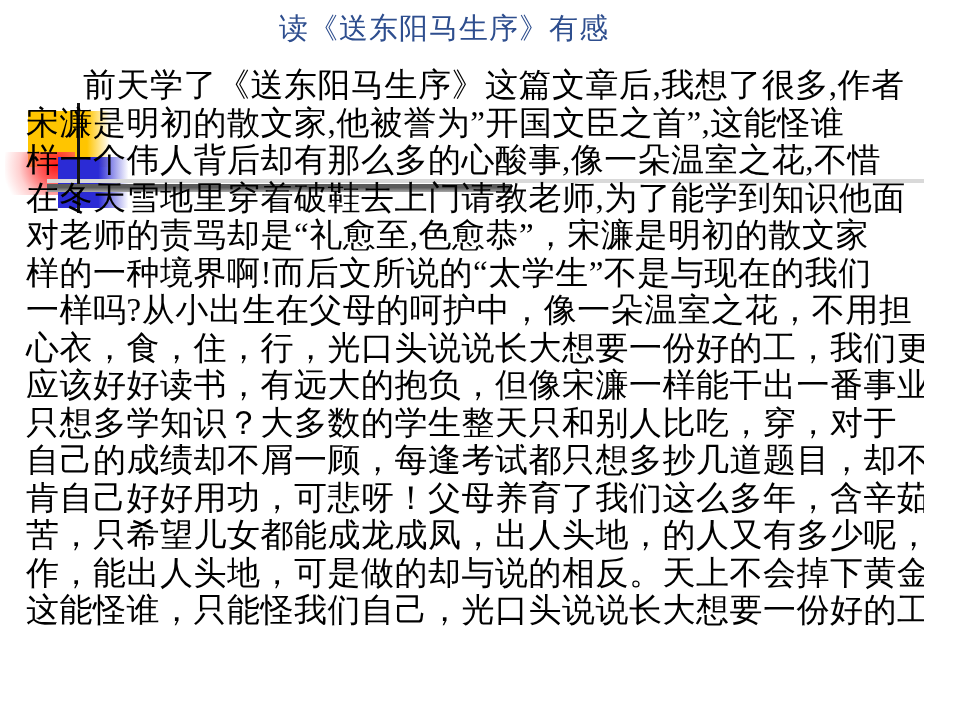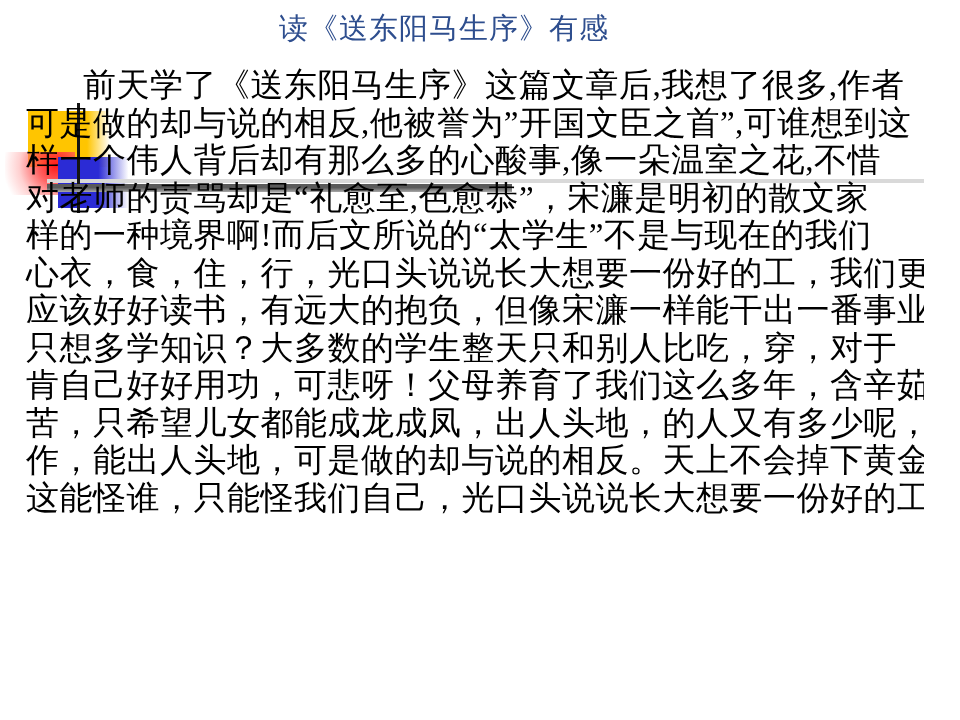--- a/index.html
+++ b/index.html
@@ -92,26 +92,29 @@
   <div class="deco sq-red"></div>
   <div class="deco sq-blue"></div>
   <div class="deco vline"></div>
   <div class="deco hline-light"></div>
   <div class="deco hline-dark"></div>
 
   <h1 class="title">读《送东阳马生序》有感</h1>
 
   <div class="essay">
     <div class="line first">前天学了《送东阳马生序》这篇文章后,我想了很多,作者</div>
-    <div class="line">可是做的却与说的相反,他被誉为”开国文臣之首”,可谁想到这</div>
+    <div class="line">宋濂是明初的散文家,他被誉为”开国文臣之首”,这能怪谁</div>
     <div class="line">样一个伟人背后却有那么多的心酸事,像一朵温室之花,不惜</div>
+    <div class="line">在冬天雪地里穿着破鞋去上门请教老师,为了能学到知识他面</div>
     <div class="line">对老师的责骂却是“礼愈至,色愈恭”，宋濂是明初的散文家</div>
     <div class="line">样的一种境界啊!而后文所说的“太学生”不是与现在的我们</div>
+    <div class="line">一样吗?从小出生在父母的呵护中，像一朵温室之花，不用担</div>
     <div class="line">心衣，食，住，行，光口头说说长大想要一份好的工，我们更</div>
     <div class="line">应该好好读书，有远大的抱负，但像宋濂一样能干出一番事业</div>
     <div class="line">只想多学知识？大多数的学生整天只和别人比吃，穿，对于</div>
+    <div class="line">自己的成绩却不屑一顾，每逢考试都只想多抄几道题目，却不</div>
     <div class="line">肯自己好好用功，可悲呀！父母养育了我们这么多年，含辛茹</div>
     <div class="line">苦，只希望儿女都能成龙成凤，出人头地，的人又有多少呢，</div>
     <div class="line">作，能出人头地，可是做的却与说的相反。天上不会掉下黄金</div>
     <div class="line">这能怪谁，只能怪我们自己，光口头说说长大想要一份好的工</div>
   </div>
 
 </div>
 
 </body></html>

